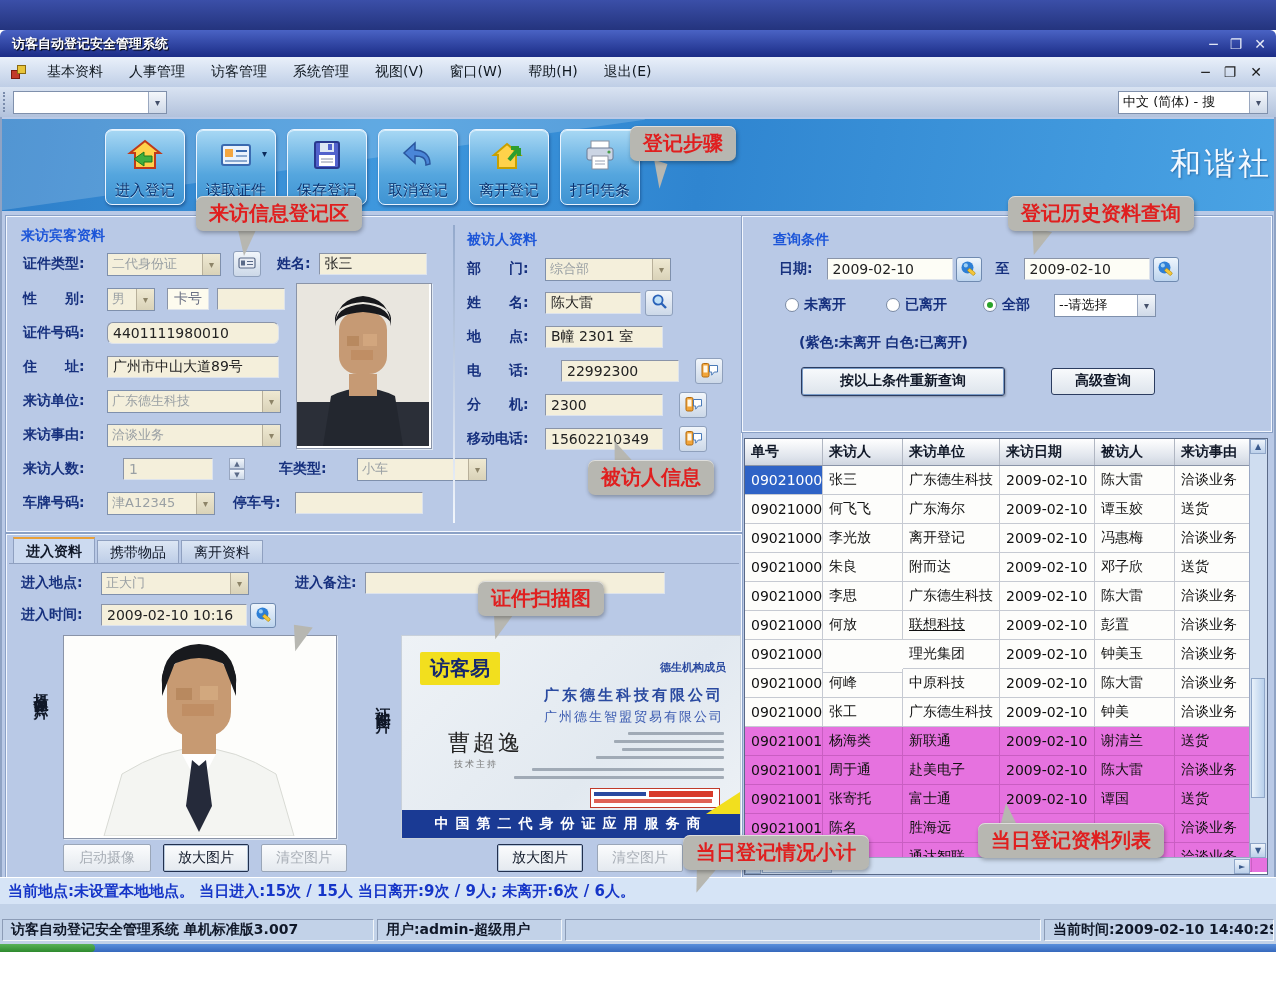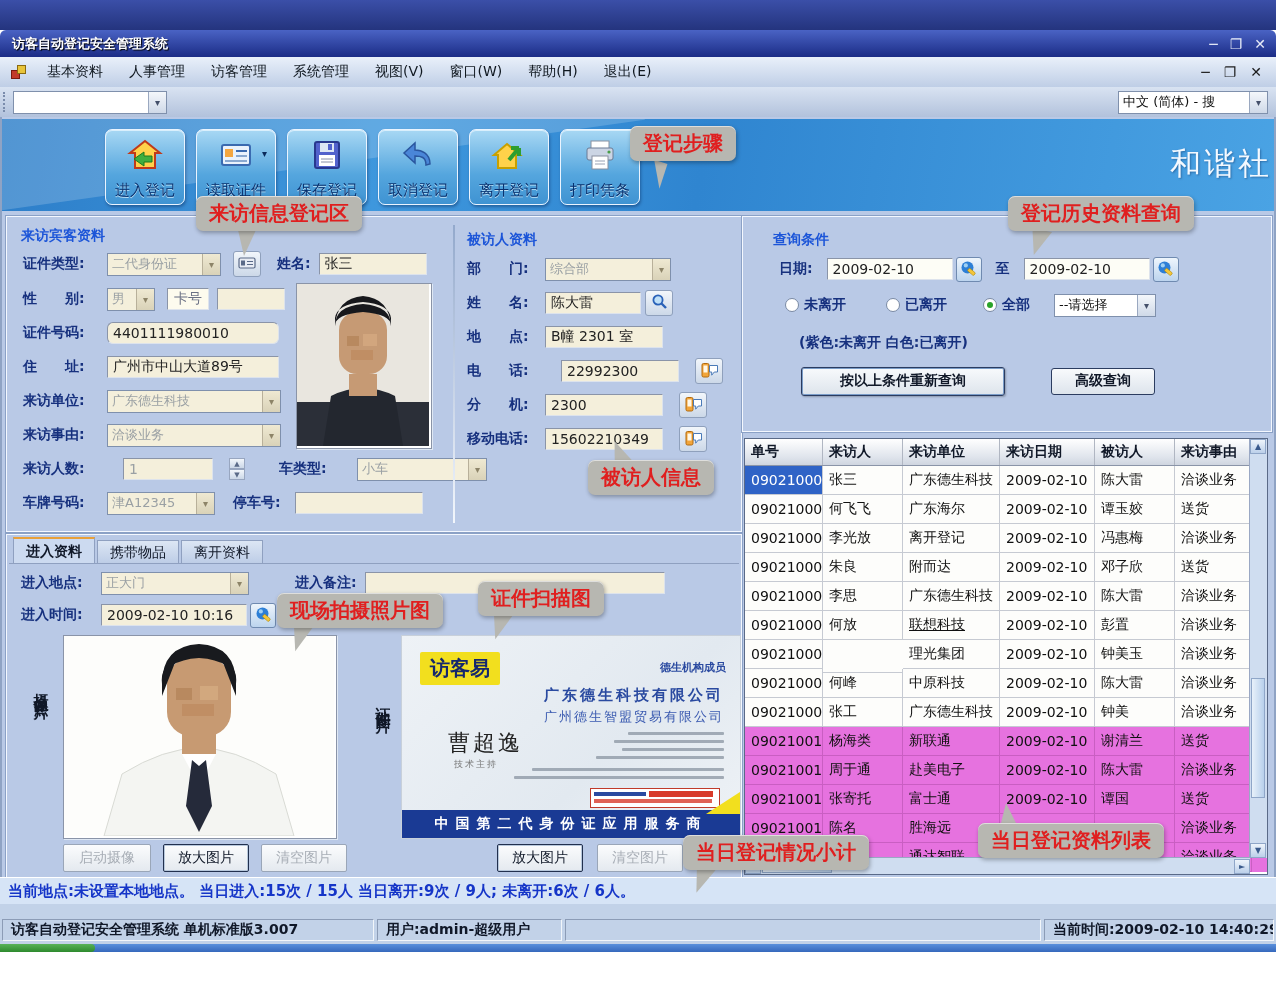--- a/index.html
+++ b/index.html
@@ -654,21 +654,20 @@
 
   <div class="callout" style="left:1008px;top:196px;">登记历史资料查询</div>
   <div class="tail" style="left:1030px;top:230px;border-left:6px solid transparent;border-right:14px solid transparent;border-top:26px solid #b7b7b1;transform:rotate(10deg);"></div>
 
   <div class="callout" style="left:588px;top:460px;">被访人信息</div>
   <div class="tail" style="left:612px;top:440px;border-left:5px solid transparent;border-right:14px solid transparent;border-bottom:24px solid #b7b7b1;transform:rotate(-12deg);"></div>
 
   <div class="callout" style="left:478px;top:581px;">证件扫描图</div>
   <div class="tail" style="left:492px;top:614px;border-left:5px solid transparent;border-right:14px solid transparent;border-top:26px solid #b7b7b1;transform:rotate(8deg);"></div>
 
-  <div class="callout" style="left:277px;top:593px;">现场拍摄照片图</div>
   <div class="tail" style="left:292px;top:626px;border-left:5px solid transparent;border-right:14px solid transparent;border-top:26px solid #b7b7b1;transform:rotate(8deg);"></div>
 
   <div class="callout" style="left:683px;top:835px;">当日登记情况小计</div>
   <div class="tail" style="left:694px;top:868px;border-left:5px solid transparent;border-right:14px solid transparent;border-top:26px solid #b7b7b1;transform:rotate(12deg);"></div>
 
   <div class="callout" style="left:978px;top:823px;">当日登记资料列表</div>
   <div class="tail" style="left:1000px;top:803px;border-left:6px solid transparent;border-right:12px solid transparent;border-bottom:24px solid #b7b7b1;"></div>
 
 </div>
 

